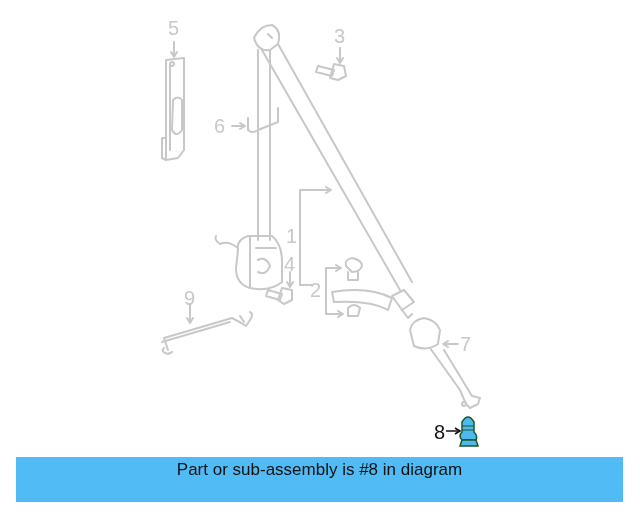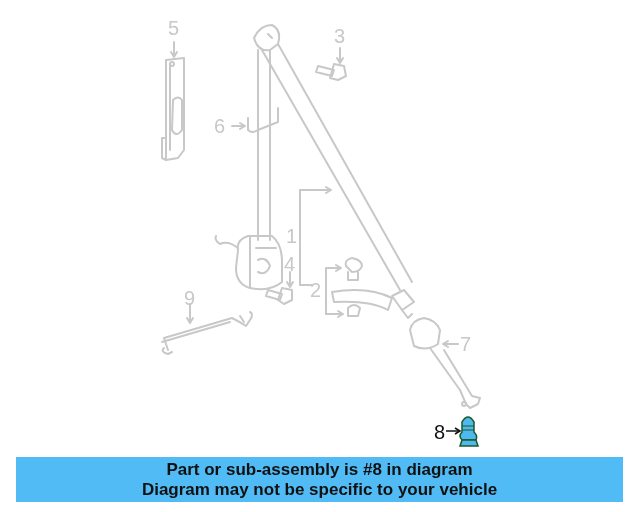--- a/index.html
+++ b/index.html
@@ -9,21 +9,21 @@
     }
     #diagram { position: absolute; left: 0; top: 0; width: 640px; height: 512px; }
     .callout {
       position: absolute; font-family: "Liberation Sans", sans-serif; font-size: 20px;
       color: #c8c8c8; line-height: 1;
     }
     .callout.active { color: #111111; }
     #banner {
       position: absolute; left: 16px; top: 457px; width: 607px; height: 45px;
       background: #50bbf4; color: #111; text-align: center;
-      font-size: 17px; line-height: 20px; padding-top: 3px; box-sizing: border-box; font-weight: bold;
+      font-size: 17px; line-height: 20px; padding-top: 3px; box-sizing: border-box;
     }
     #banner div { white-space: nowrap; }
   </style>
 </head>
 <body>
 
 <svg id="diagram" viewBox="0 0 640 512" xmlns="http://www.w3.org/2000/svg">
   <g fill="none" stroke="#c8c8c8" stroke-width="2" stroke-linejoin="round" stroke-linecap="round">
 
     <g>
@@ -123,14 +123,13 @@
 <span class="callout" style="left:214px;top:116px;">6</span>
 <span class="callout" style="left:286px;top:226px;">1</span>
 <span class="callout" style="left:284px;top:254px;">4</span>
 <span class="callout" style="left:310px;top:280px;">2</span>
 <span class="callout" style="left:184px;top:288px;">9</span>
 <span class="callout" style="left:460px;top:334px;">7</span>
 <span class="callout active" style="left:434px;top:422px;">8</span>
 
 <div id="banner">
   <div>Part or sub-assembly is #8 in diagram</div>
-  <div>Diagram may not be specific to your vehicle</div>
 </div>
 
 </body></html>

